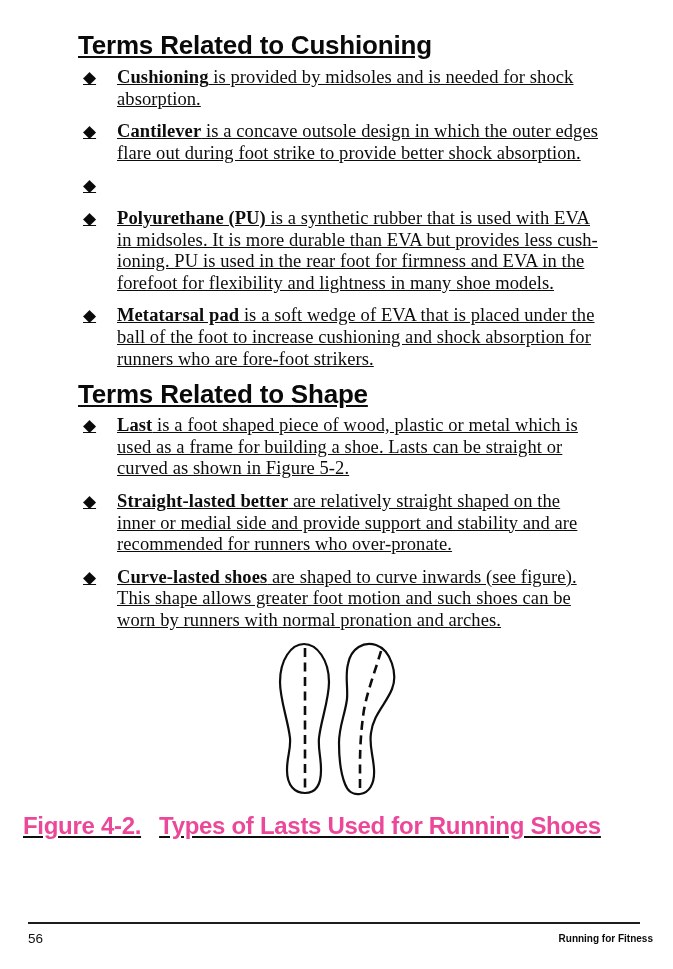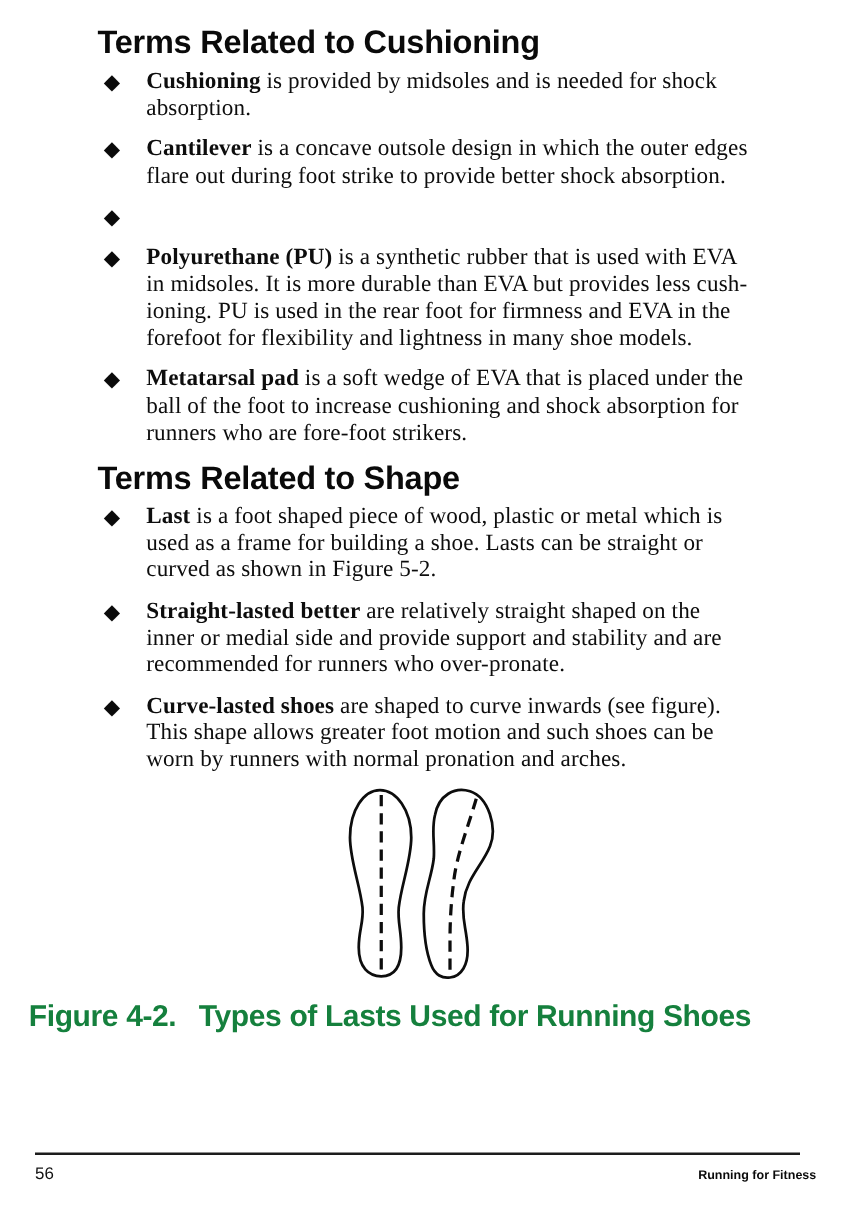--- a/index.html
+++ b/index.html
@@ -5,21 +5,21 @@
   html,body{margin:0;padding:0;background:#e8e8e8;}
   .page{
     position:relative;
     width:673px;height:969px;
     background:#ffffff;
     overflow:hidden;
     font-family:"Liberation Serif", serif;
     color:#0d0d0d;
     margin:0 auto;
   }
-  .content{padding-top:20px;}
+  .content{padding-top:32px;text-decoration:underline;}
   h1.section-title{
     font-family:"Liberation Sans", sans-serif;
     font-weight:bold;
     font-size:26px;
     line-height:26px;
     margin:0 0 9px 78px;
     letter-spacing:-0.2px;
     color:#0a0a0a;
   }
   h1.section-title.second{margin-top:9px;margin-bottom:8px;}
@@ -62,35 +62,35 @@
   }
   .figure-caption{
     display:flex;
     gap:18px;
     margin:16px 0 0 23px;
     font-family:"Liberation Sans", sans-serif;
     font-weight:bold;
     font-size:24px;
     line-height:28px;
     letter-spacing:-0.3px;
-    color:#15803d;
+    color:#ec4899;
     white-space:nowrap;
   }
   .footer-rule{
     position:absolute;
     left:28px;top:922px;
     width:612px;height:2px;
     background:#1c1c1c;
   }
   .footer-row{
     position:absolute;
     left:28px;right:20px;top:931px;
     display:flex;
     justify-content:space-between;
-    align-items:flex-end;
+    align-items:center;
     font-family:"Liberation Sans", sans-serif;
   }
   .page-number{font-size:13.5px;color:#111;}
   .book-title{font-size:10px;font-weight:bold;color:#0a0a0a;}
 </style>
 </head>
 <body>
 
 <div class="page">
   <div class="content">

